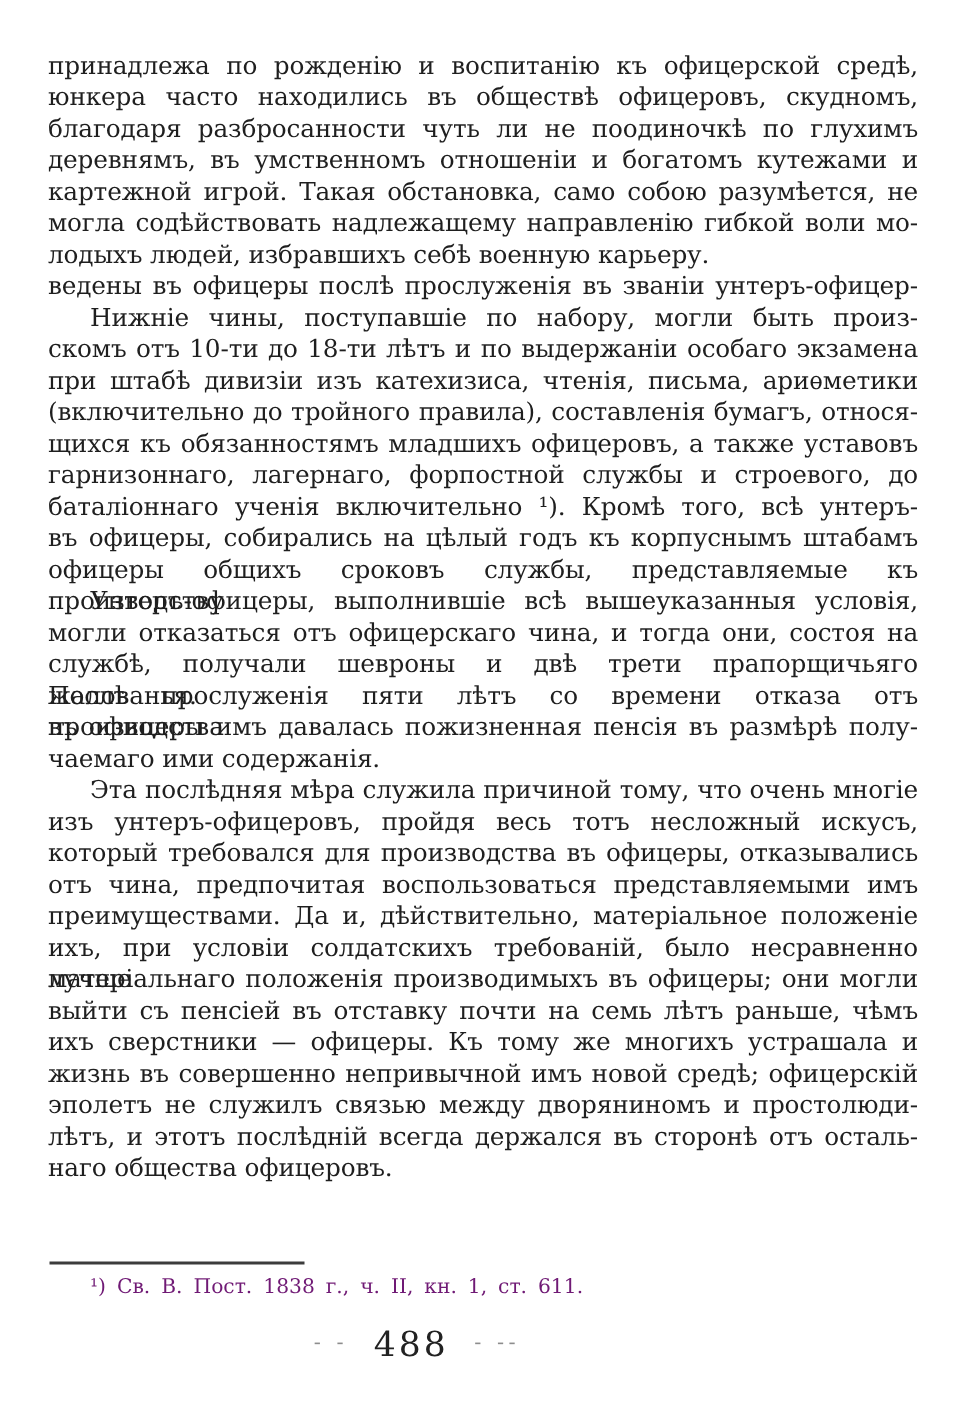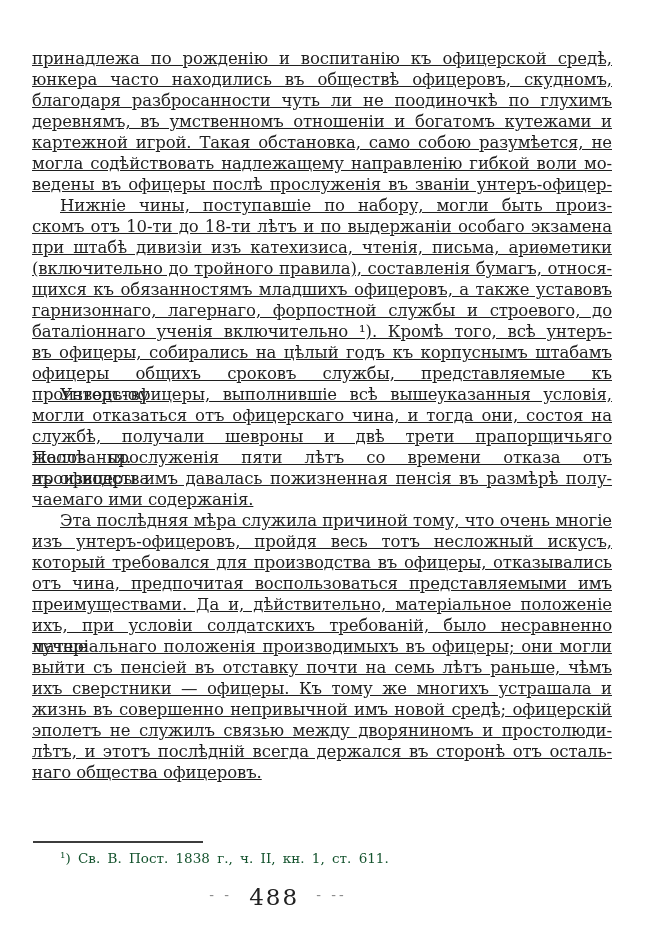--- a/index.html
+++ b/index.html
@@ -16,23 +16,22 @@
     color: #1f1f1f;
   }
   .page {
     position: absolute;
     inset: 0;
     background: #ffffff;
   }
   .text-block {
     position: absolute;
     left: 32px;
-    top: 48px;
+    top: 33px;
     width: 580px;
-    text-decoration: underline;
   }
   .line {
     font-size: 16.5px;
     line-height: 21px;
     height: 21px;
     text-align: justify;
     text-align-last: justify;
     text-justify: inter-word;
     white-space: normal;
     color: #1f1f1f;
@@ -53,21 +52,21 @@
     height: 2px;
     background: #3c3c3c;
   }
   .footnote {
     position: absolute;
     left: 60px;
     top: 849px;
     font-size: 13.5px;
     line-height: 18px;
     word-spacing: 3px;
-    color: #14532d;
+    color: #701a75;
   }
   .page-number-row {
     position: absolute;
     left: 0;
     top: 884px;
     width: 556px;
     text-align: center;
   }
   .page-number {
     display: inline-block;
@@ -92,20 +91,21 @@
 
 <div class="page">
 
   <div class="text-block">
       <div class="line">принадлежа по рожденію и воспитанію къ офицерской средѣ,</div>
       <div class="line">юнкера часто находились въ обществѣ офицеровъ, скудномъ,</div>
       <div class="line">благодаря разбросанности чуть ли не поодиночкѣ по глухимъ</div>
       <div class="line">деревнямъ, въ умственномъ отношеніи и богатомъ кутежами и</div>
       <div class="line">картежной игрой. Такая обстановка, само собою разумѣется, не</div>
       <div class="line">могла содѣйствовать надлежащему направленію гибкой воли мо-</div>
+      <div class="line last">лодыхъ людей, избравшихъ себѣ военную карьеру.</div>
       <div class="line">ведены въ офицеры послѣ прослуженія въ званіи унтеръ-офицер-</div>
       <div class="line indent">Нижніе чины, поступавшіе по набору, могли быть произ-</div>
       <div class="line">скомъ отъ 10-ти до 18-ти лѣтъ и по выдержаніи особаго экзамена</div>
       <div class="line">при штабѣ дивизіи изъ катехизиса, чтенія, письма, ариѳметики</div>
       <div class="line">(включительно до тройного правила), составленія бумагъ, относя-</div>
       <div class="line">щихся къ обязанностямъ младшихъ офицеровъ, а также уставовъ</div>
       <div class="line">гарнизоннаго, лагернаго, форпостной службы и строевого, до</div>
       <div class="line">баталіоннаго ученія включительно ¹). Кромѣ того, всѣ унтеръ-</div>
       <div class="line">въ офицеры, собирались на цѣлый годъ къ корпуснымъ штабамъ</div>
       <div class="line">офицеры общихъ сроковъ службы, представляемые къ производству</div>

